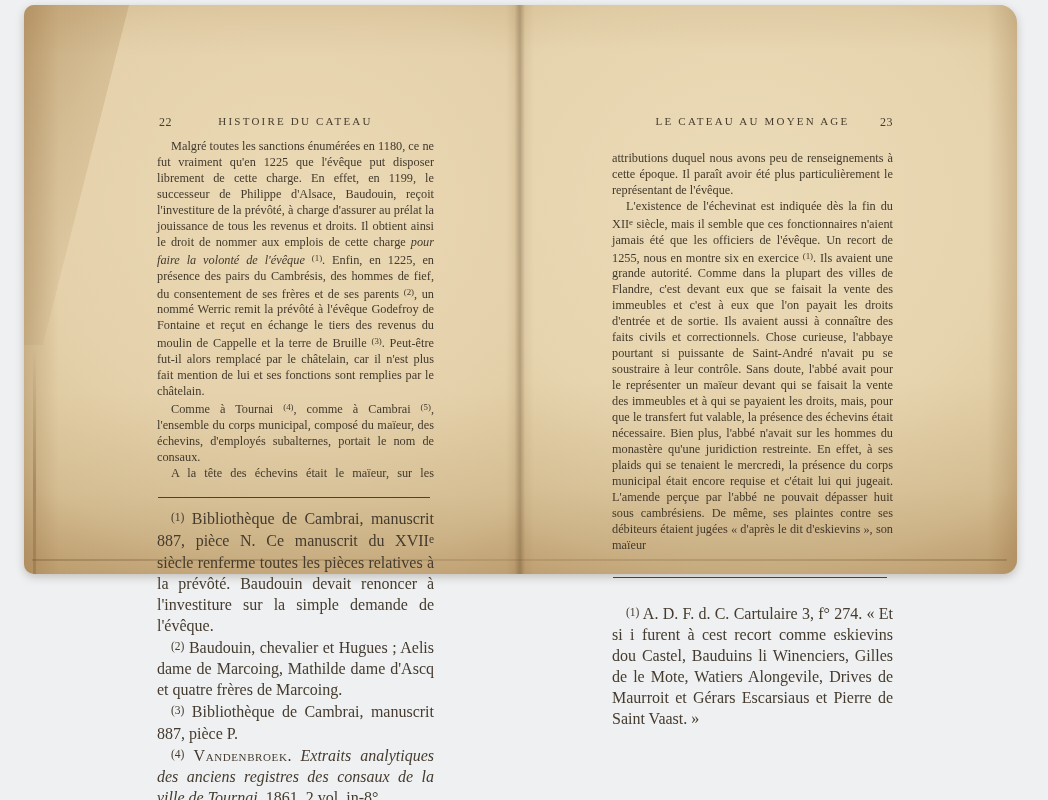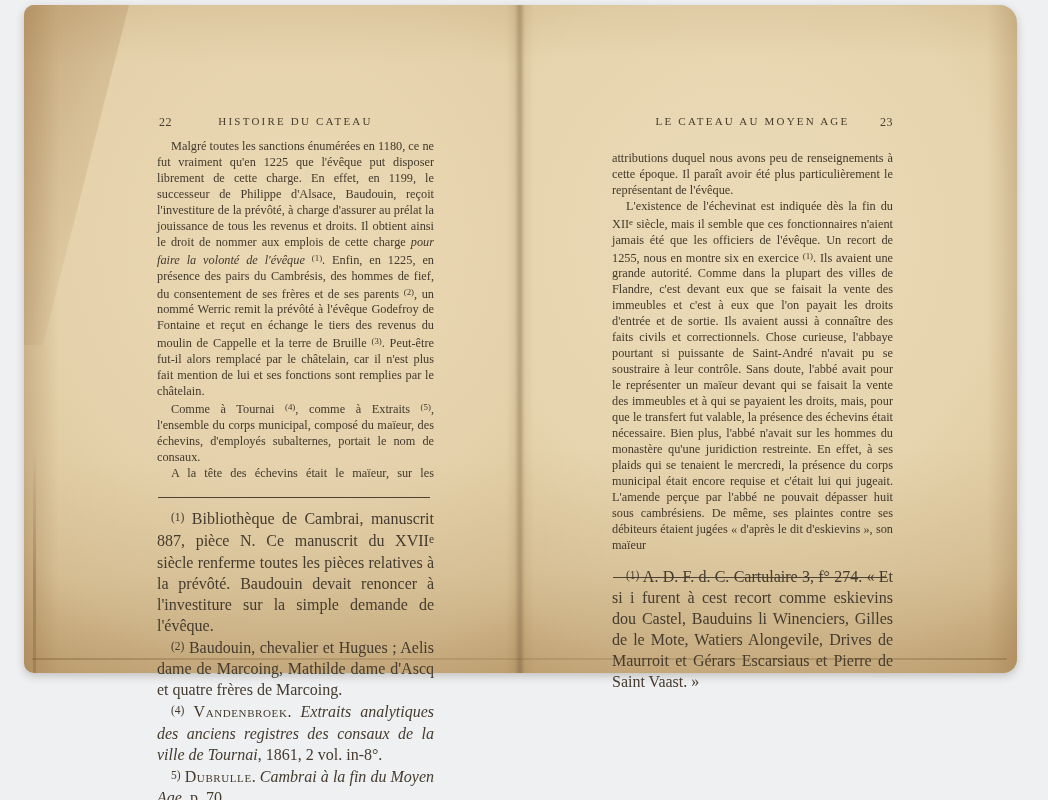--- a/index.html
+++ b/index.html
@@ -2,21 +2,21 @@
 <html><head>
 <meta charset="utf-8">
 <style>
   html,body{margin:0;padding:0;}
   body{
     width:1048px;height:800px;position:relative;overflow:hidden;
     background:#eff0f2;
     font-family:"Liberation Serif", serif;
   }
   .book{
-    position:absolute;left:24px;top:5px;width:993px;height:668px;
+    position:absolute;left:24px;top:5px;width:993px;height:569px;
     border-radius:10px 18px 14px 10px;
     background:#e0cda7;
     box-shadow:0 3px 8px rgba(60,50,30,0.25);
   }
   .page{position:absolute;top:0;height:100%;}
   .page-left{
     left:0;width:496px;border-radius:10px 0 0 10px;
     background:
       linear-gradient(90deg, rgba(140,100,55,0.28) 0%, rgba(140,100,55,0) 7%),
       linear-gradient(0deg, rgba(145,105,58,0.30) 0%, rgba(145,105,58,0.10) 14%, rgba(145,105,58,0) 32%),
@@ -77,49 +77,50 @@
   .fn-rule{
     position:absolute;height:1.4px;background:#4c4233;
   }
   .fn-rule-left{left:134px;top:492px;width:272px;}
   .fn-rule-right{left:93px;top:572px;width:274px;}
   .footnotes{
     position:absolute;color:#443b2e;
     font-size:16px;line-height:21px;
   }
   .footnotes-left{left:133px;top:502px;width:277px;}
-  .footnotes-right{left:92px;top:560px;width:281px;}
+  .footnotes-right{left:92px;top:597px;width:281px;}
   .run-i{font-style:italic;}
   .run-sc{font-variant:small-caps;letter-spacing:0.6px;}
   .run-sup{font-size:0.72em;vertical-align:0.30em;}
 </style>
 </head>
 <body>
 
 <div class="book">
 
   <div class="page page-left">
     <div class="corner-fold"></div>
 
     <div class="header header-left">
       <span class="pagenum">22</span>
       <span>HISTOIRE DU CATEAU</span>
     </div>
 
     <div class="body-text body-left">
         <p class="indent"><span>Malgré toutes les sanctions énumérées en 1180, ce ne fut vraiment qu'en 1225 que l'évêque put disposer librement de cette charge. En effet, en 1199, le successeur de Philippe d'Alsace, Baudouin, reçoit l'investiture de la prévôté, à charge d'assurer au prélat la jouissance de tous les revenus et droits. Il obtient ainsi le droit de nommer aux emplois de cette charge </span><span class="run-i">pour faire la volonté de l'évêque</span><span> </span><span class="run-sup">(1)</span><span>. Enfin, en 1225, en présence des pairs du Cambrésis, des hommes de fief, du consentement de ses frères et de ses parents </span><span class="run-sup">(2)</span><span>, un nommé Werric remit la prévôté à l'évêque Godefroy de Fontaine et reçut en échange le tiers des revenus du moulin de Cappelle et la terre de Bruille </span><span class="run-sup">(3)</span><span>. Peut-être fut-il alors remplacé par le châtelain, car il n'est plus fait mention de lui et ses fonctions sont remplies par le châtelain.</span></p>
-        <p class="indent"><span>Comme à Tournai </span><span class="run-sup">(4)</span><span>, comme à Extraits </span><span class="run-sup">(5)</span><span>, l'ensemble du corps municipal, composé du maïeur, des échevins, d'employés subalternes, portait le nom de consaux.</span></p>
+        <p class="indent"><span>Comme à Tournai </span><span class="run-sup">(4)</span><span>, comme à Cambrai </span><span class="run-sup">(5)</span><span>, l'ensemble du corps municipal, composé du maïeur, des échevins, d'employés subalternes, portait le nom de consaux.</span></p>
         <p class="indent jlast"><span>A la tête des échevins était le maïeur, sur les</span></p>
       </div>
 
     <div class="fn-rule fn-rule-left"></div>
 
     <div class="footnotes footnotes-left">
         <p class="indent"><span class="run-sup">(1)</span><span> Bibliothèque de Cambrai, manuscrit 887, pièce N. Ce manuscrit du XVII</span><span class="run-sup">e</span><span> siècle renferme toutes les pièces relatives à la prévôté. Baudouin devait renoncer à l'investiture sur la simple demande de l'évêque.</span></p>
         <p class="indent"><span class="run-sup">(2)</span><span> Baudouin, chevalier et Hugues ; Aelis dame de Marcoing, Mathilde dame d'Ascq et quatre frères de Marcoing.</span></p>
+        <p class="indent"><span class="run-sup">(3)</span><span> Bibliothèque de Cambrai, manuscrit 887, pièce P.</span></p>
         <p class="indent"><span class="run-sup">(4)</span><span> </span><span class="run-sc">Vandenbroek</span><span>. </span><span class="run-i">Extraits analytiques des anciens registres des consaux de la ville de Tournai</span><span>, 1861, 2 vol. in-8°.</span></p>
         <p class="indent"><span class="run-sup">5)</span><span> </span><span class="run-sc">Dubrulle</span><span>. </span><span class="run-i">Cambrai à la fin du Moyen Age</span><span>, p. 70.</span></p>
       </div>
   </div>
 
   <div class="page page-right">
     <div class="header header-right">
       <span>LE CATEAU AU MOYEN AGE</span>
       <span class="pagenum">23</span>
     </div>

